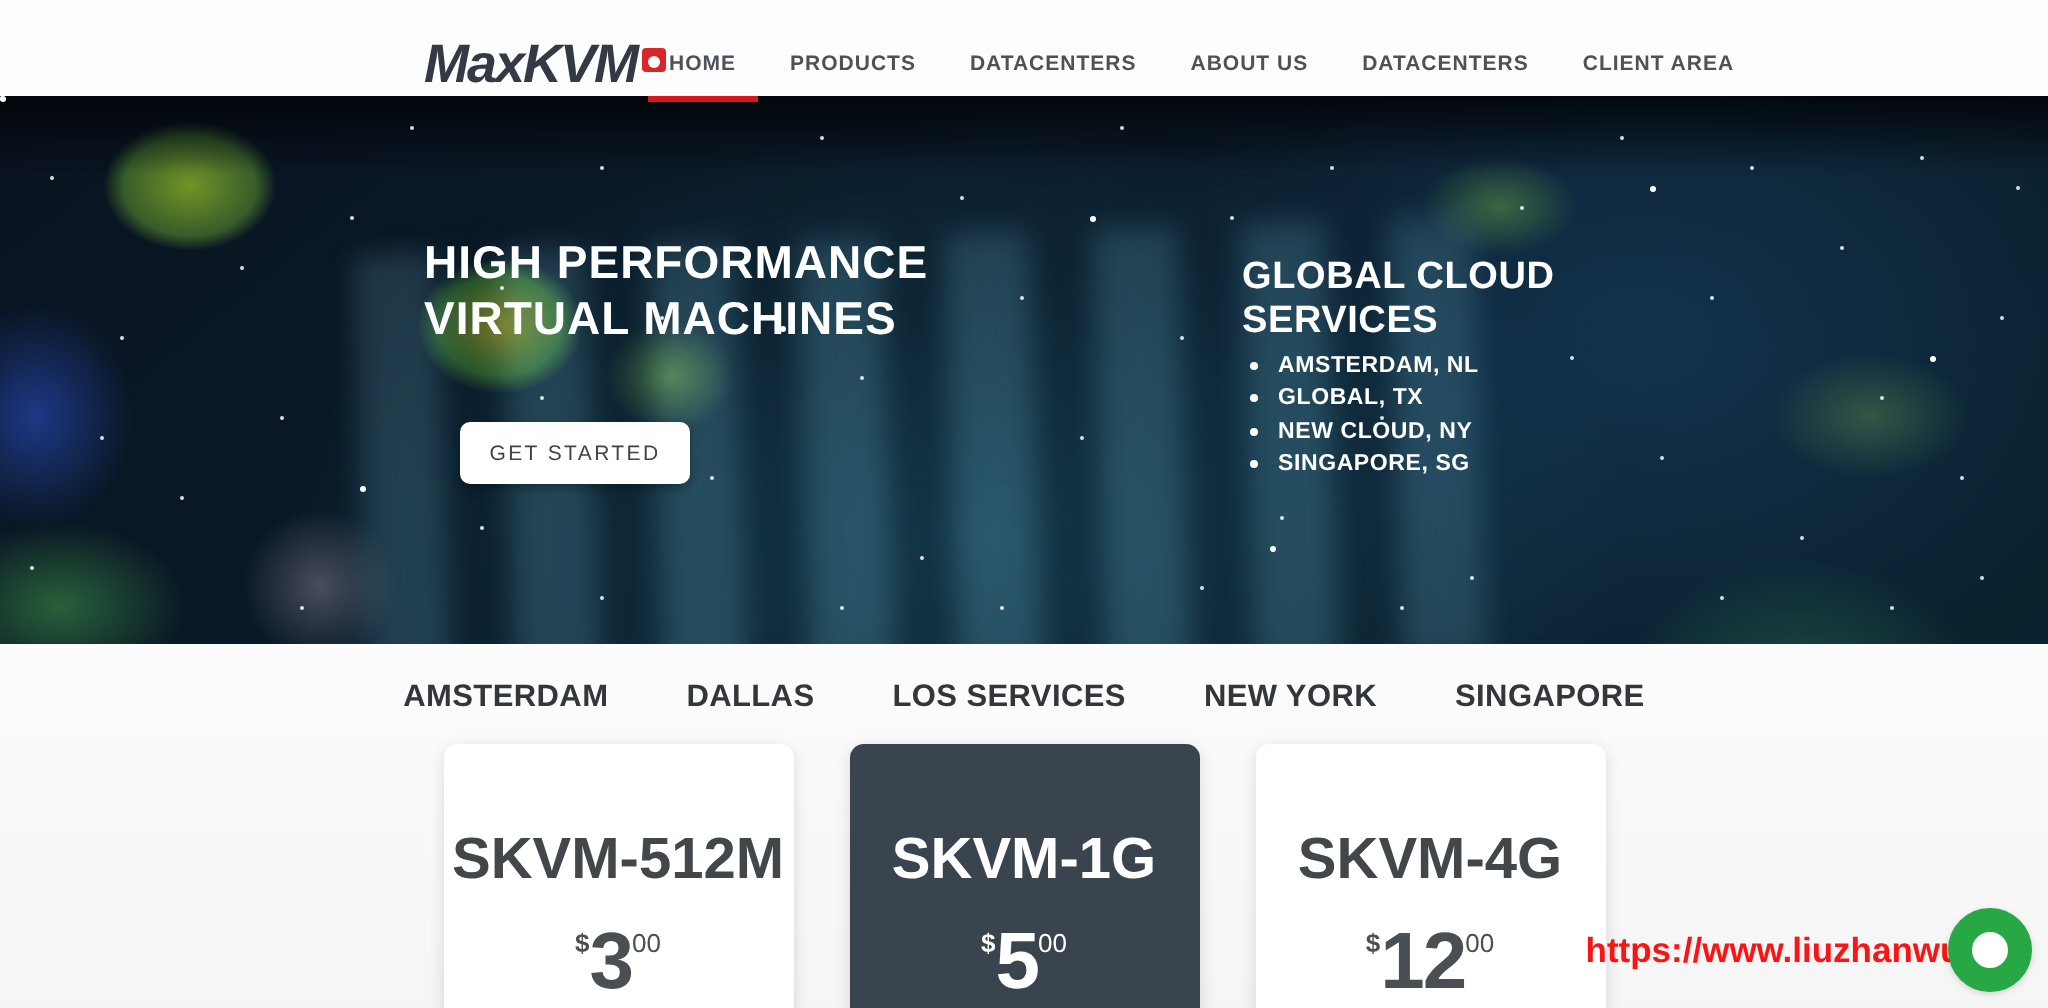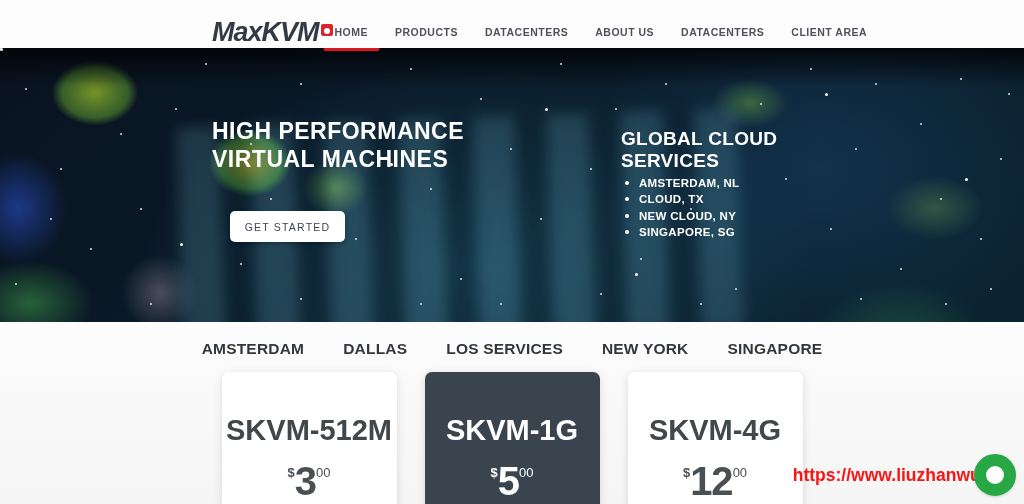--- a/index.html
+++ b/index.html
@@ -109,21 +109,21 @@
   <div class="hero-inner">
     <h1 class="hero-title">
       <span>HIGH PERFORMANCE</span><br>
       <span>VIRTUAL MACHINES</span>
     </h1>
     <button class="cta-button">GET STARTED</button>
     <div class="services">
       <div class="services-title">GLOBAL CLOUD SERVICES</div>
       <ul class="services-list">
         <li>AMSTERDAM, NL</li>
-        <li>CLOUD, TX</li>
+        <li>GLOBAL, TX</li>
         <li>NEW CLOUD, NY</li>
         <li>SINGAPORE, SG</li>
       </ul>
     </div>
   </div>
 </section>
 
 <section class="section">
   <div class="tabs">
     <span class="tab">AMSTERDAM</span>

